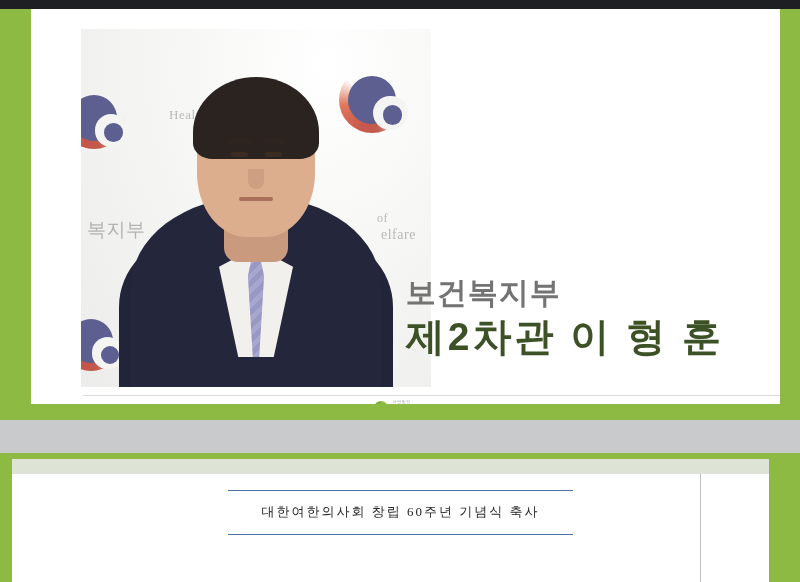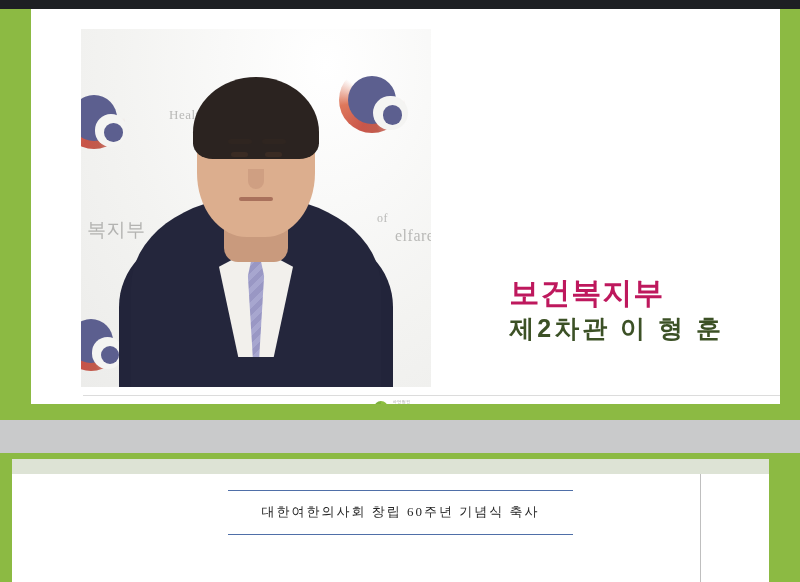--- a/index.html
+++ b/index.html
@@ -175,24 +175,24 @@
     position: absolute;
     right: 56px; top: 266px;
     text-align: left;
     color: #3d5226;
   }
   .title-line1 {
     font-size: 30px;
     font-weight: bold;
     letter-spacing: 1px;
     line-height: 1.2;
-    color: #be185d;
+    color: #737373;
   }
   .title-line2 {
-    font-size: 25px;
+    font-size: 39px;
     font-weight: bold;
     letter-spacing: 3px;
     line-height: 1.25;
     color: #3c5126;
     margin-top: 2px;
   }
 
   
   .footer-rule {
     position: absolute;
@@ -323,21 +323,21 @@
         <div class="taegeuk" style="left:-20px; top:282px; width:60px; height:60px;">
           <div class="tg-ring"></div>
             <div class="tg-core"></div>
           <div class="tg-notch"></div>
             <div class="tg-dot"></div>
         </div>
 
         <div class="bd-text" style="left:88px; top:78px; font-size:13px;">Health</div>
         <div class="bd-text" style="left:6px; top:188px; font-size:19px; color:#b3b3b1;">복지부</div>
         <div class="bd-text" style="left:296px; top:182px; font-size:12px;">of</div>
-        <div class="bd-text" style="left:314px; top:198px; font-size:16px;">elfare</div>
+        <div class="bd-text" style="left:300px; top:198px; font-size:14px;">elfare</div>
 
         <div class="person">
           <div class="p-shoulderL"></div>
           <div class="p-shoulderR"></div>
           <div class="p-body"></div>
           <div class="p-shirt"></div>
           <div class="p-tie"></div>
           <div class="p-neck"></div>
           <div class="p-head"></div>
           <div class="p-hair"></div>

